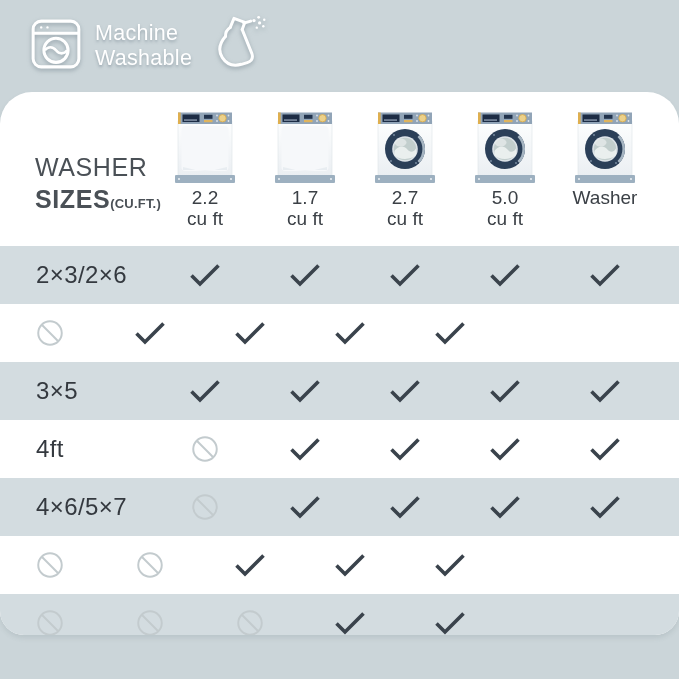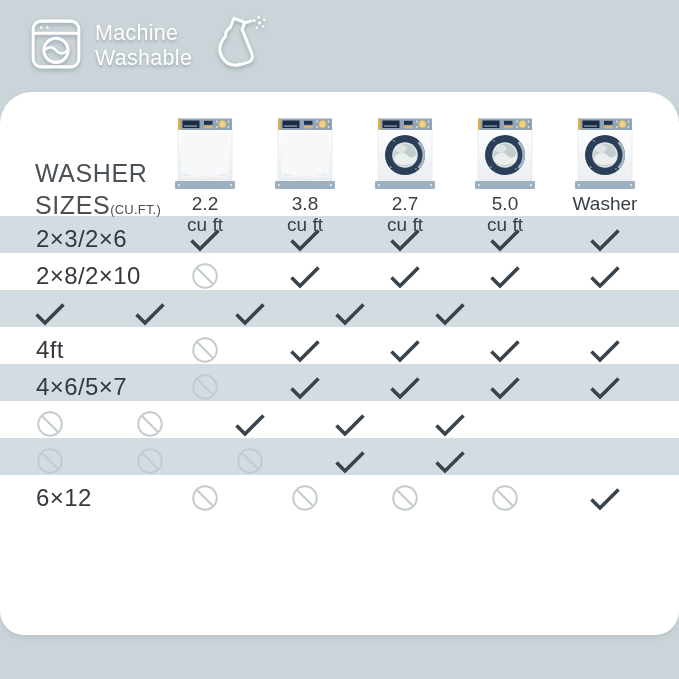--- a/index.html
+++ b/index.html
@@ -14,30 +14,30 @@
   .legend-item{display:flex;align-items:center}
   .legend-item .ic{flex:0 0 auto;filter:drop-shadow(0 2px 2px rgba(105,122,133,.55))}
   .legend-label{
     margin-left:13px;font-size:21.5px;line-height:25px;letter-spacing:.3px;font-weight:400;
     text-shadow:0 2px 3px rgba(105,122,133,.5);white-space:nowrap;
   }
   .legend-item.second{margin-left:16px}
   .legend-item.third{margin-left:18px}
   
   .panel{height:543px;background:#fff;border-radius:32px 32px 24px 24px;overflow:hidden;box-shadow:0 3px 5px rgba(90,105,115,.15)}
-  .phead{height:124px;display:flex;align-items:flex-start;padding-top:23px;box-sizing:border-box}
+  .phead{height:154px;display:flex;align-items:flex-start;padding-top:17px;box-sizing:border-box}
   .corner{width:155px;box-sizing:border-box;padding:42px 0 0 35px;color:#4a5056}
   .corner .l1{font-size:25px;line-height:32px;letter-spacing:.6px;font-weight:500}
-  .corner .l2{font-size:25px;line-height:32px;letter-spacing:.6px;font-weight:400;white-space:nowrap}
+  .corner .l2{font-size:25px;line-height:32px;letter-spacing:.6px;font-weight:700;white-space:nowrap}
   .corner .suf{font-size:13px;letter-spacing:.2px}
   .wcol{width:100px;display:flex;flex-direction:column;align-items:center}
   .wcol svg{display:block}
   .collabel{margin-top:4px;font-size:19px;line-height:21px;color:#3b4046;text-align:center;white-space:nowrap}
   
-  .t-row{height:37px;display:flex;align-items:flex-end}
+  .t-row{height:58px;display:flex;align-items:center}
   .t-row.stripe{background:#d3dce0}
   .sizelab{width:155px;box-sizing:border-box;padding-left:36px;font-size:24px;color:#34393f;letter-spacing:.4px;white-space:nowrap}
   .cell{width:100px;display:flex;justify-content:center;align-items:center}
   .cell svg{display:block}
 </style>
 </head>
 <body>
 
 <div class="legend">
 
@@ -148,21 +148,21 @@
     <circle cx="43" cy="6.5" r="0.9" fill="#dfe5ea"></circle>
               <circle cx="43" cy="12" r="0.9" fill="#dfe5ea"></circle>
     <circle cx="54.5" cy="6.5" r="0.9" fill="#dfe5ea"></circle>
               <circle cx="54.5" cy="12" r="0.9" fill="#dfe5ea"></circle>
     <rect x="1" y="66" width="60" height="8" rx="1" fill="#9db0c0"></rect>
     <circle cx="5" cy="70" r="1.1" fill="#e8edf0"></circle>
               <circle cx="57" cy="70" r="1.1" fill="#e8edf0"></circle>
   </svg>
           </span>
           <div class="collabel">
-            <div>3.8</div>
+            <div>1.7</div>
             <div>cu ft</div>
           </div>
         </div>
         <div class="wcol">
           <span>
             <svg width="62" height="74" viewBox="0 0 62 74">
     <rect x="4" y="12" width="54" height="56" fill="url(#gb)" stroke="#dde3e8" stroke-width="0.6"></rect>
     <rect x="4" y="3.5" width="54" height="11.5" fill="#91a4b7"></rect>
     <rect x="4" y="3.5" width="2.6" height="11.5" fill="#dfaf4e"></rect>
     <rect x="8.5" y="5.5" width="17" height="7.5" fill="#1c2c45"></rect>
@@ -296,21 +296,20 @@
         </div>
         <div class="cell">
           <span>
             <svg width="32" height="25" viewBox="0 0 32 25">
     <polyline points="2.5,12.5 11,21 29.5,2.5" fill="none" stroke="#3a434c" stroke-width="3.6"></polyline>
   </svg>
           </span>
         </div>
       </div>
       <div class="t-row">
-        <div class="sizelab">2×8/2×10</div>
         <div class="cell">
           <span>
             <svg width="28" height="28" viewBox="0 0 30 30">
     <circle cx="15" cy="15" r="12.6" fill="none" stroke="#c3cbce" stroke-width="2.1"></circle>
     <line x1="6.2" y1="6.2" x2="23.8" y2="23.8" stroke="#c3cbce" stroke-width="2.1"></line>
   </svg>
           </span>
         </div>
         <div class="cell">
           <span>
@@ -335,20 +334,21 @@
         </div>
         <div class="cell">
           <span>
             <svg width="32" height="25" viewBox="0 0 32 25">
     <polyline points="2.5,12.5 11,21 29.5,2.5" fill="none" stroke="#3a434c" stroke-width="3.6"></polyline>
   </svg>
           </span>
         </div>
       </div>
       <div class="t-row stripe">
+        <div class="sizelab">3×5</div>
         <div class="cell">
           <span>
             <svg width="32" height="25" viewBox="0 0 32 25">
     <polyline points="2.5,12.5 11,21 29.5,2.5" fill="none" stroke="#3a434c" stroke-width="3.6"></polyline>
   </svg>
           </span>
         </div>
         <div class="cell">
           <span>
             <svg width="32" height="25" viewBox="0 0 32 25">

